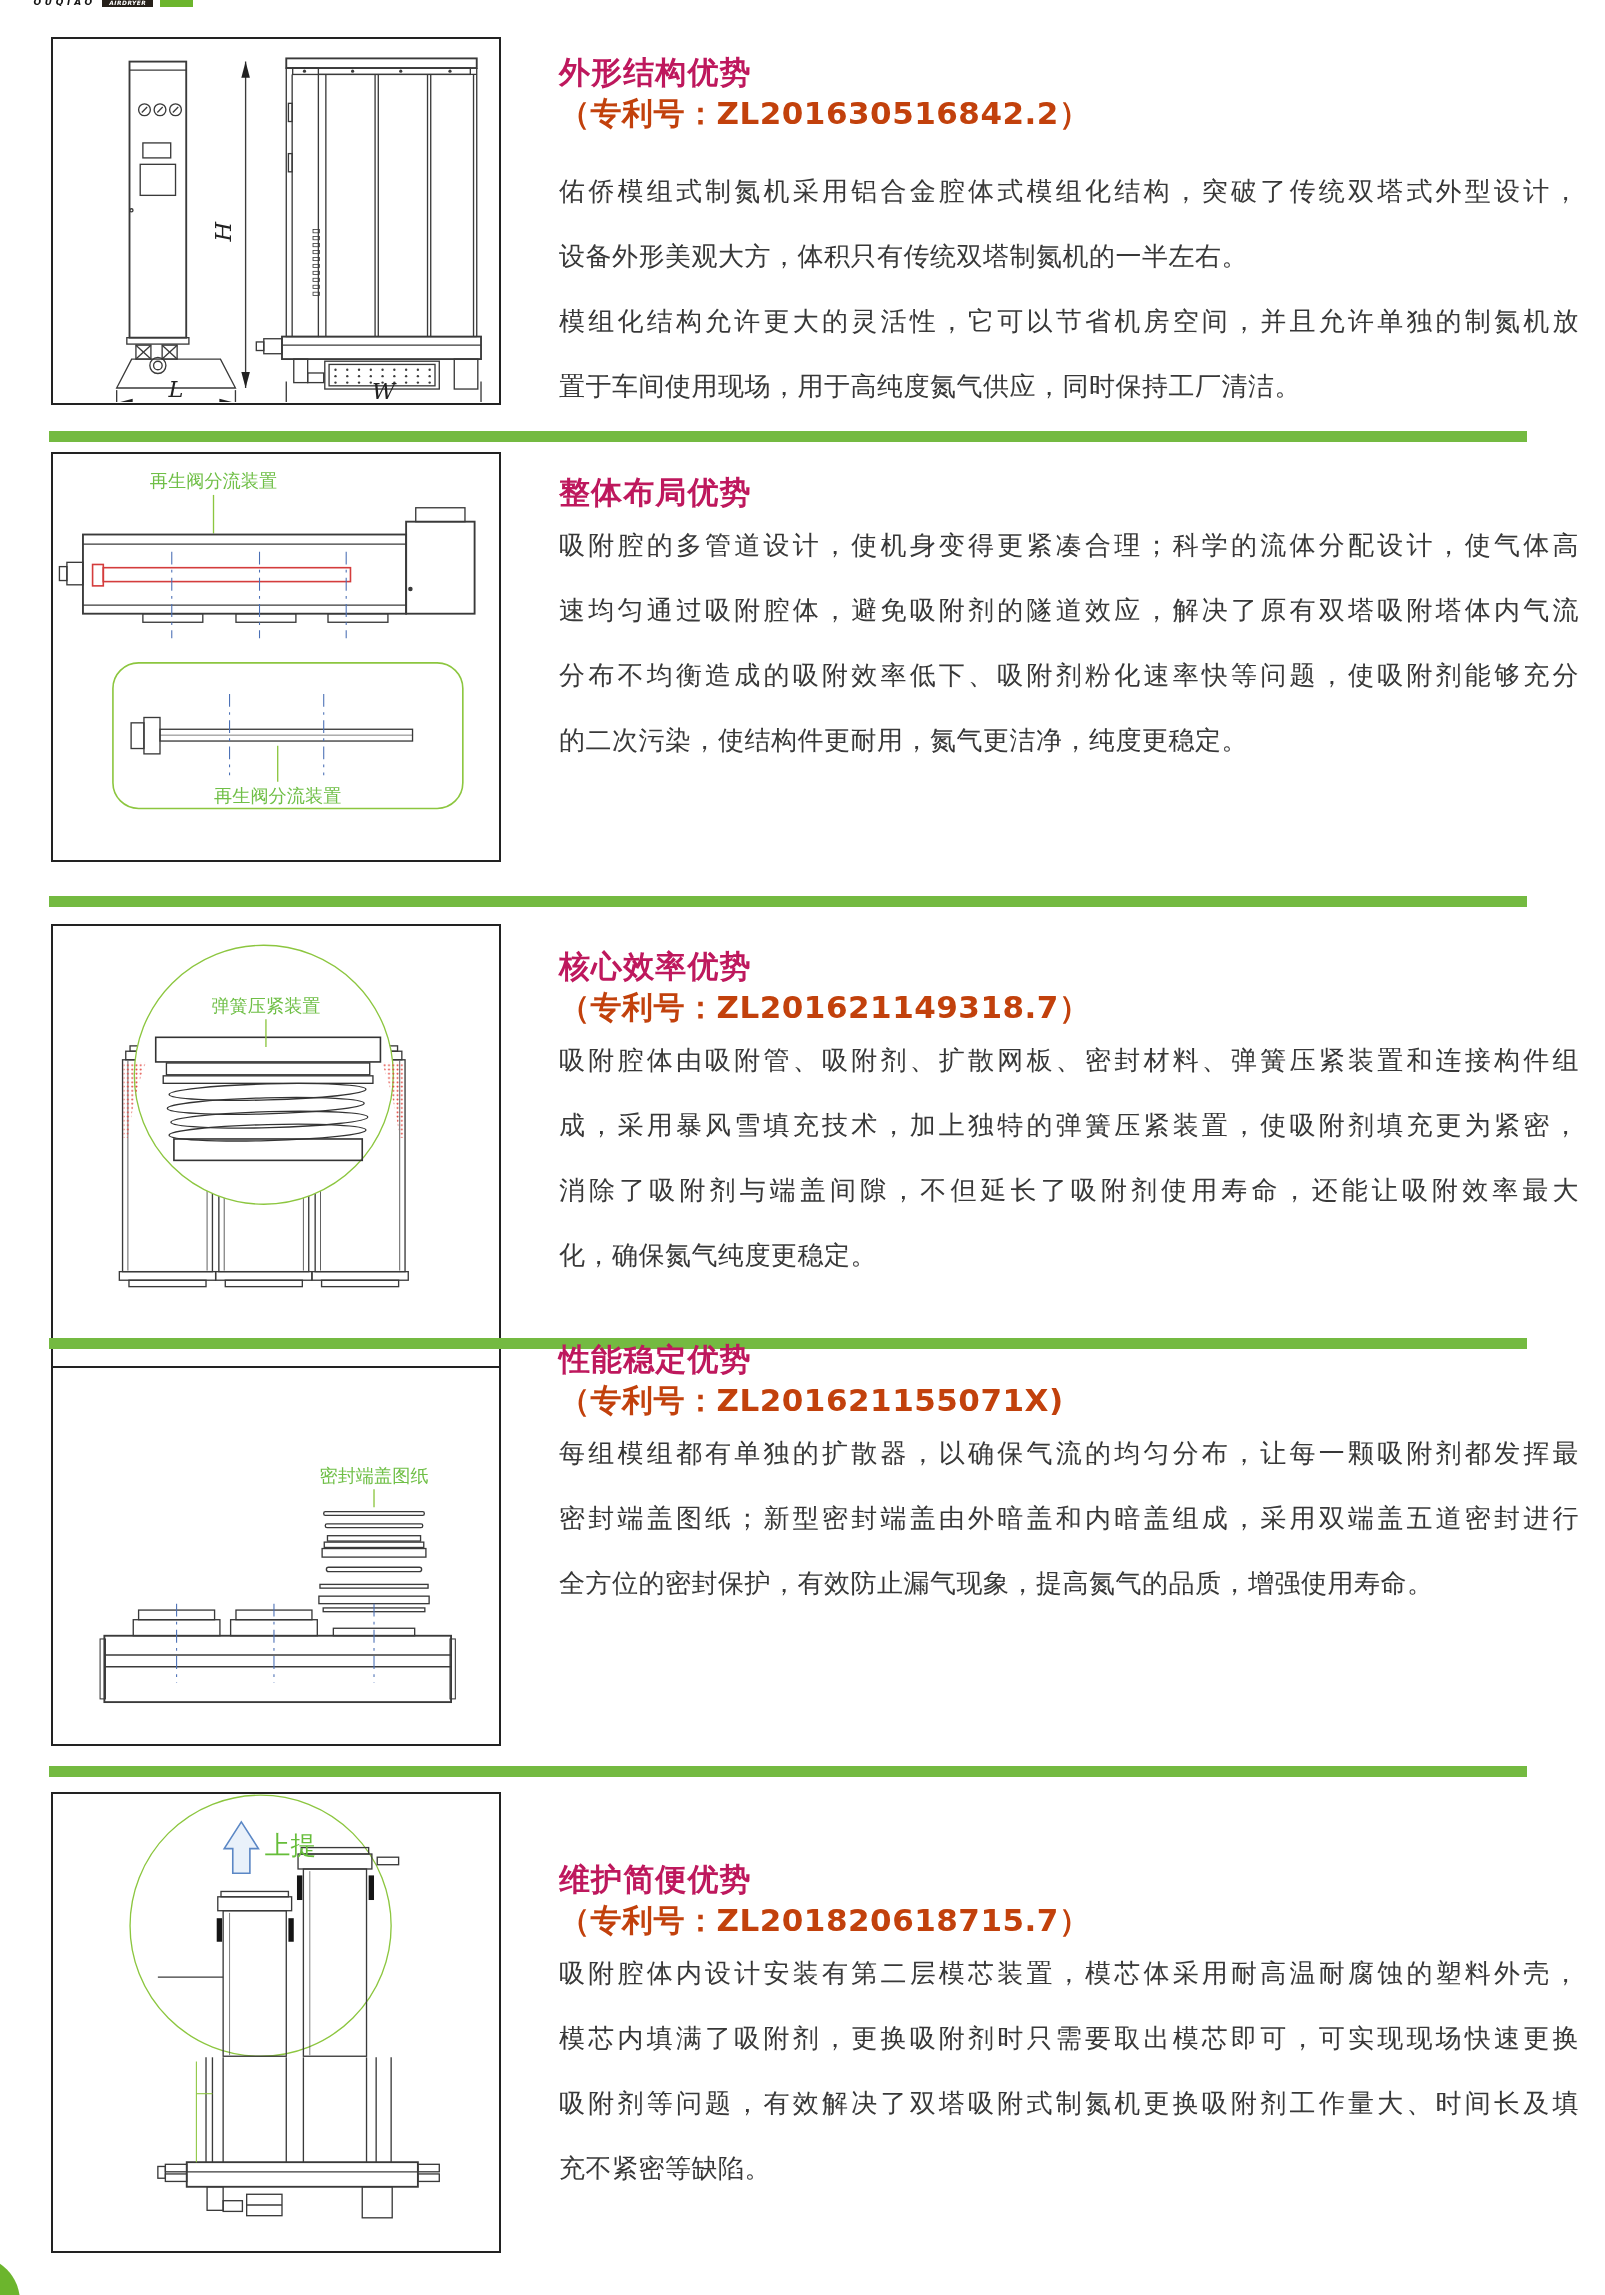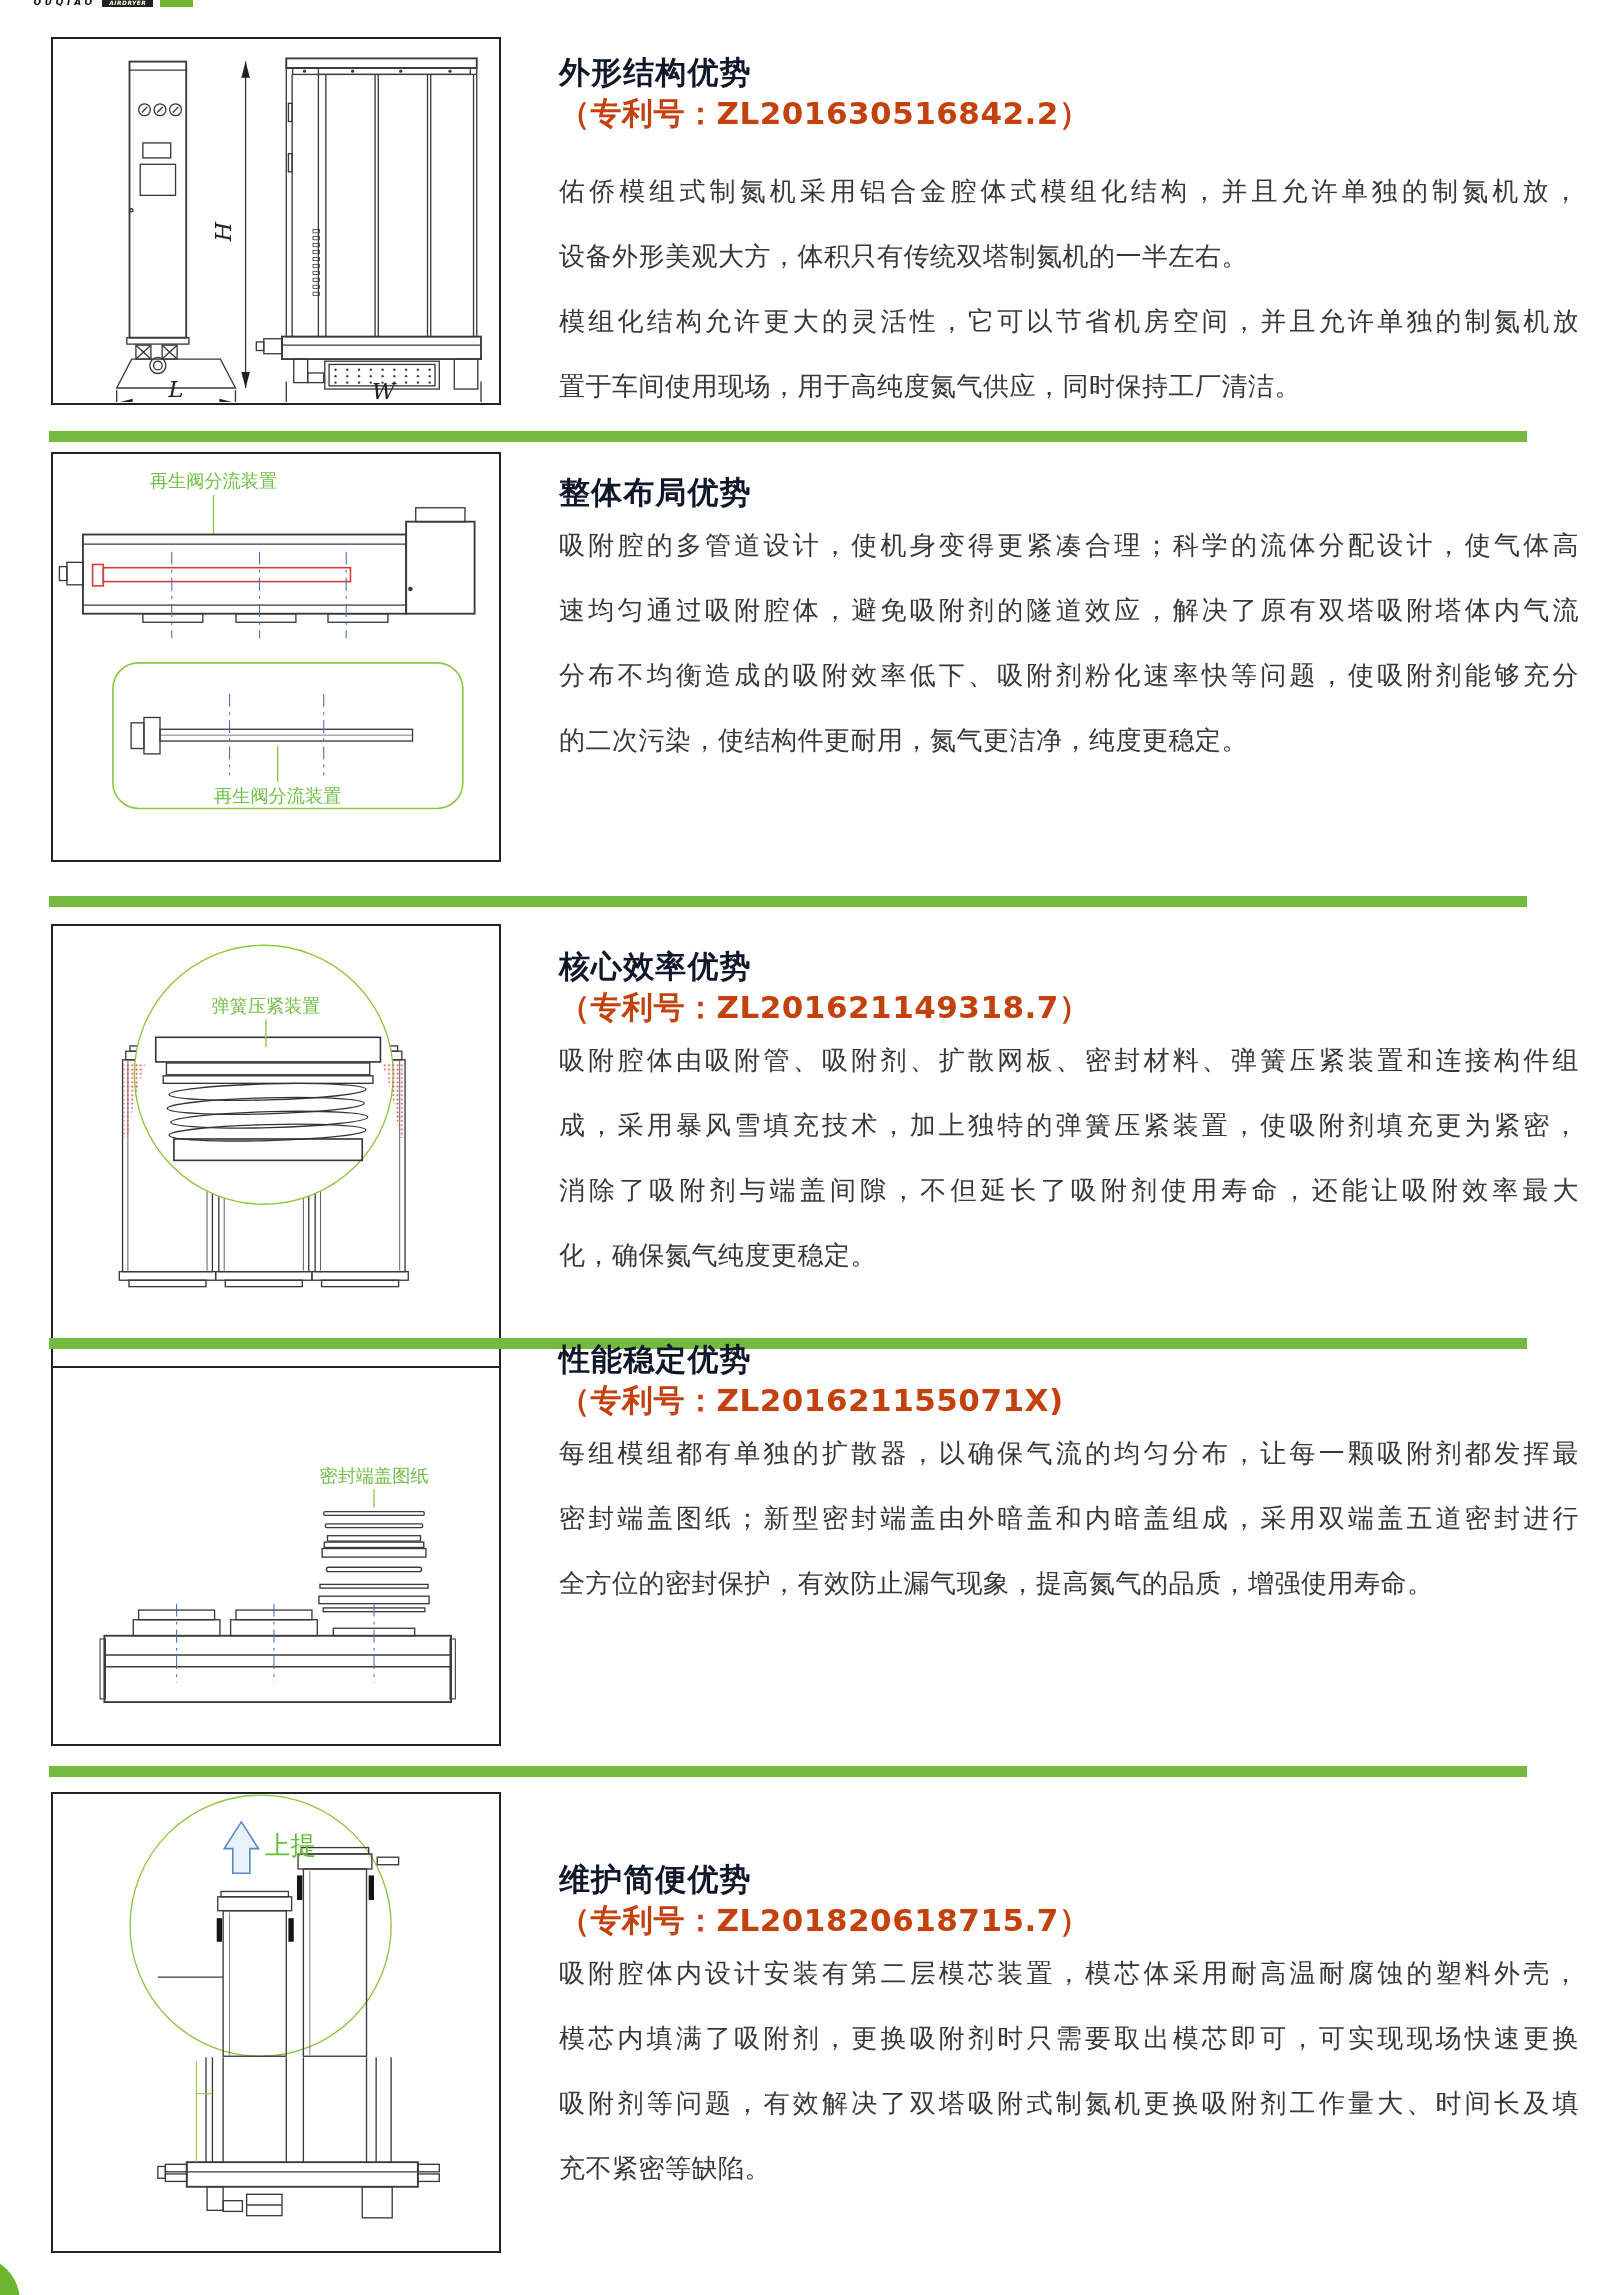--- a/index.html
+++ b/index.html
@@ -15,21 +15,21 @@
   .figure-box{position:absolute;left:51px;width:450px;border:2.7px solid #222;background:#fff;box-sizing:border-box;}
   .fb1{top:37px;height:368px;}
   .fb2{top:452px;height:410px;}
   .fb3{top:924px;height:486px;}
   .fb4{top:1366px;height:380px;}
   .fb5{top:1792px;height:461px;}
   .figure-box svg{display:block;}
   
   .sec-text{position:absolute;left:559px;width:1020px;}
   .t1{top:52px;} .t2{top:472px;} .t3{top:946px;} .t4{top:1339px;} .t5{top:1859px;}
-  .sec-title{margin:0;font-size:31px;line-height:41px;font-weight:700;color:#0f172a;letter-spacing:1.1px;}
+  .sec-title{margin:0;font-size:31px;line-height:41px;font-weight:700;color:#be185d;letter-spacing:1.1px;}
   .patent{font-size:31px;line-height:41px;font-weight:700;color:#c2410c;letter-spacing:0.5px;}
   .body{margin-top:0;}
   .t1 .body{margin-top:24.6px;}
   .bl{font-size:26px;line-height:65px;color:#383838;letter-spacing:0.5px;white-space:nowrap;}
   .bl.full{white-space:normal;text-align:justify;text-align-last:justify;text-justify:inter-character;}
   
   .divider{position:absolute;left:49px;width:1478px;height:10.7px;background:#74ba41;}
   .d1{top:431px;} .d2{top:896px;} .d3{top:1338px;} .d4{top:1766px;}
   
   .corner-circle{position:absolute;left:-71px;top:2256px;width:91px;height:91px;border-radius:50%;background:#6cb52d;}
@@ -165,21 +165,21 @@
       </g>
       <text class="dim" x="332" y="360" text-anchor="middle" transform="rotate(-90 332 360)">H</text>
       <text class="dim" x="230" y="668" text-anchor="middle">L</text>
       <text class="dim" x="618" y="672" text-anchor="middle">W</text>
     </svg>
   </div>
   <div class="sec-text t1">
     <h2 class="sec-title">外形结构优势</h2>
     <div class="patent">（专利号：ZL201630516842.2）</div>
     <div class="body">
-      <div class="bl full">佑侨模组式制氮机采用铝合金腔体式模组化结构，并且允许单独的制氮机放，</div>
+      <div class="bl full">佑侨模组式制氮机采用铝合金腔体式模组化结构，突破了传统双塔式外型设计，</div>
       <div class="bl">设备外形美观大方，体积只有传统双塔制氮机的一半左右。</div>
       <div class="bl full">模组化结构允许更大的灵活性，它可以节省机房空间，并且允许单独的制氮机放</div>
       <div class="bl">置于车间使用现场，用于高纯度氮气供应，同时保持工厂清洁。</div>
     </div>
   </div>
   <div class="divider d1"></div>
 
   <div class="figure-box fb2">
     <svg viewBox="0 0 828 756" width="443" height="405">
       <line x1="300" y1="76" x2="300" y2="148" stroke="#8cc63f" stroke-width="2.5"></line>

